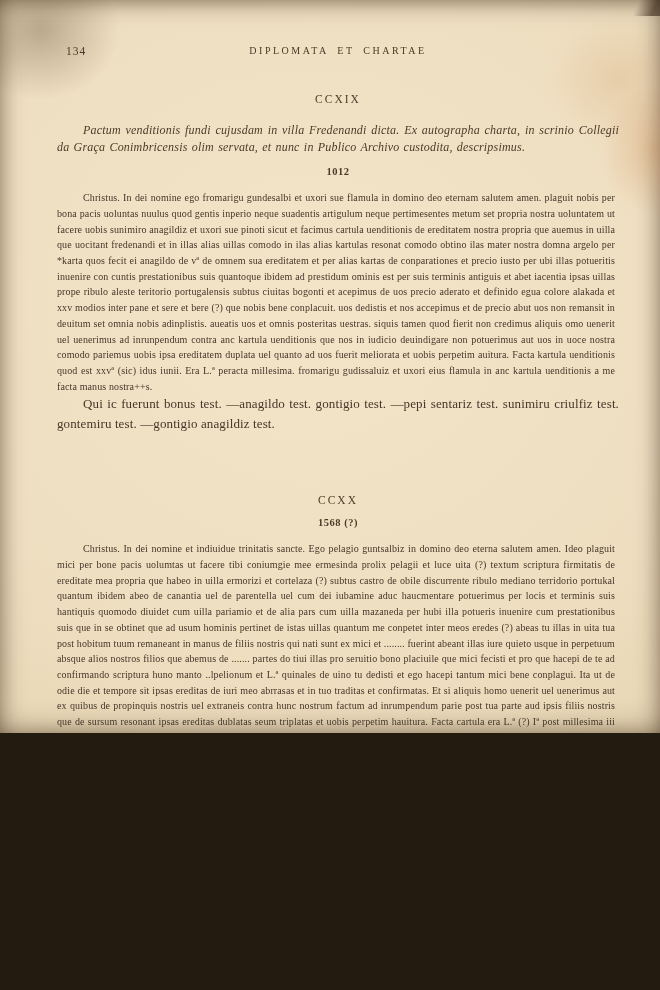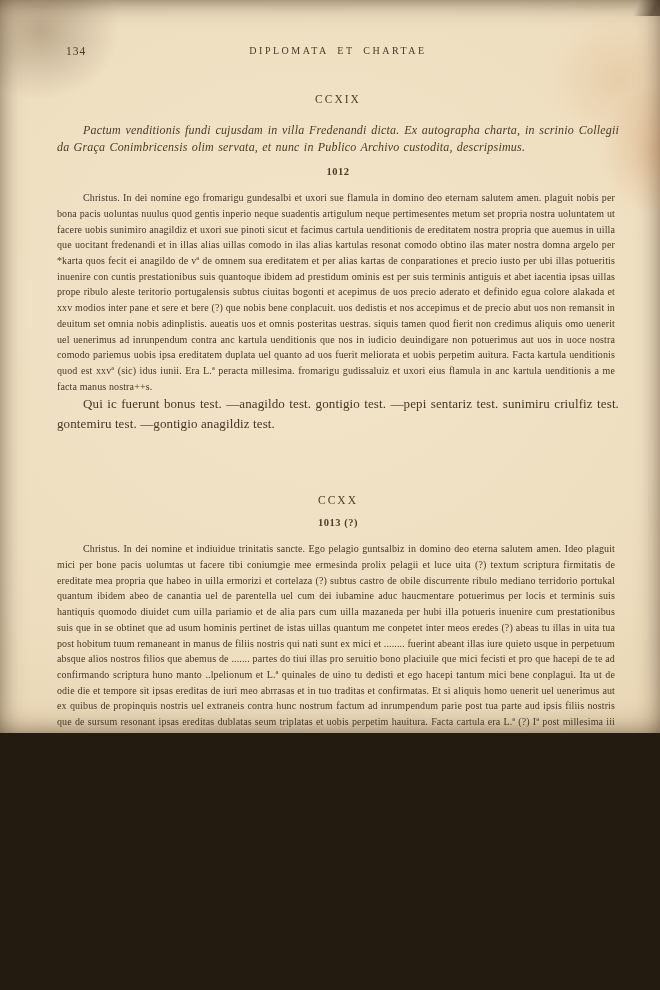--- a/index.html
+++ b/index.html
@@ -67,18 +67,18 @@
     <section>
       <h2 class="section-head head-1">CCXIX</h2>
       <p class="summary">Pactum venditionis fundi cujusdam in villa Fredenandi dicta. Ex autographa charta, in scrinio Collegii da Graça Conimbricensis olim servata, et nunc in Publico Archivo custodita, descripsimus.</p>
       <div class="date">1012</div>
       <p class="bodytext">Christus. In dei nomine ego fromarigu gundesalbi et uxori sue flamula in domino deo eternam salutem amen. plaguit nobis per bona pacis uoluntas nuulus quod gentis inperio neque suadentis artigulum neque pertimesentes metum set propria nostra uoluntatem ut facere uobis sunimiro anagildiz et uxori sue pinoti sicut et facimus cartula uenditionis de ereditatem nostra propria que auemus in uilla que uocitant fredenandi et in illas alias uillas comodo in ilas alias kartulas resonat comodo obtino ilas mater nostra domna argelo per *karta quos fecit ei anagildo de vª de omnem sua ereditatem et per alias kartas de conparationes et precio iusto per ubi illas potueritis inuenire con cuntis prestationibus suis quantoque ibidem ad prestidum ominis est per suis terminis antiguis et abet iacentia ipsas uillas prope ribulo aleste teritorio portugalensis subtus ciuitas bogonti et acepimus de uos precio aderato et definido egua colore alakada et xxv modios inter pane et sere et bere (?) que nobis bene conplacuit. uos dedistis et nos accepimus et de precio abut uos non remansit in deuitum set omnia nobis adinplistis. aueatis uos et omnis posteritas uestras. siquis tamen quod fierit non credimus aliquis omo uenerit uel uenerimus ad inrunpendum contra anc kartula uenditionis que nos in iudicio deuindigare non potuerimus aut uos in uoce nostra comodo pariemus uobis ipsa ereditatem duplata uel quanto ad uos fuerit meliorata et uobis perpetim auitura. Facta kartula uenditionis quod est xxvª (sic) idus iunii. Era L.ª peracta millesima. fromarigu gudissaluiz et uxori eius flamula in anc kartula uenditionis a me facta manus nostra++s.</p>
       <p class="wit">Qui ic fuerunt bonus test. —anagildo test. gontigio test. —pepi sentariz test. sunimiru criulfiz test. gontemiru test. —gontigio anagildiz test.</p>
     </section>
 
     <section>
       <h2 class="section-head head-2">CCXX</h2>
-      <div class="date">1013 (?)</div>
+      <div class="date">1568 (?)</div>
       <p class="bodytext">Christus. In dei nomine et indiuidue trinitatis sancte. Ego pelagio guntsalbiz in domino deo eterna salutem amen. Ideo plaguit mici per bone pacis uolumtas ut facere tibi coniumgie mee ermesinda prolix pelagii et luce uita (?) textum scriptura firmitatis de ereditate mea propria que habeo in uilla ermorizi et cortelaza (?) subtus castro de obile discurrente ribulo mediano terridorio portukal quantum ibidem abeo de canantia uel de parentella uel cum dei iubamine aduc haucmentare potuerimus per locis et terminis suis hantiquis quomodo diuidet cum uilla pariamio et de alia pars cum uilla mazaneda per hubi illa potueris inuenire cum prestationibus suis que in se obtinet que ad usum hominis pertinet de istas uillas quantum me conpetet inter meos eredes (?) abeas tu illas in uita tua post hobitum tuum remaneant in manus de filiis nostris qui nati sunt ex mici et ........ fuerint abeant illas iure quieto usque in perpetuum absque alios nostros filios que abemus de ....... partes do tiui illas pro seruitio bono placiuile que mici fecisti et pro que hacepi de te ad confirmando scriptura huno manto ..lpelionum et L.ª quinales de uino tu dedisti et ego hacepi tantum mici bene conplagui. Ita ut de odie die et tempore sit ipsas ereditas de iuri meo abrrasas et in tuo traditas et confirmatas. Et si aliquis homo uenerit uel uenerimus aut ex quibus de propinquis nostris uel extraneis contra hunc nostrum factum ad inrumpendum parie post tua parte aud ipsis filiis nostris que de sursum resonant ipsas ereditas dublatas seum triplatas et uobis perpetim hauitura. Facta cartula era L.ª (?) Iª post millesima iii nonas iunii. pelagio guntsaluiz in hanc cartula manum mea ro+.</p>
     </section>
 
   </div>
 </div>
 
 </body></html>

